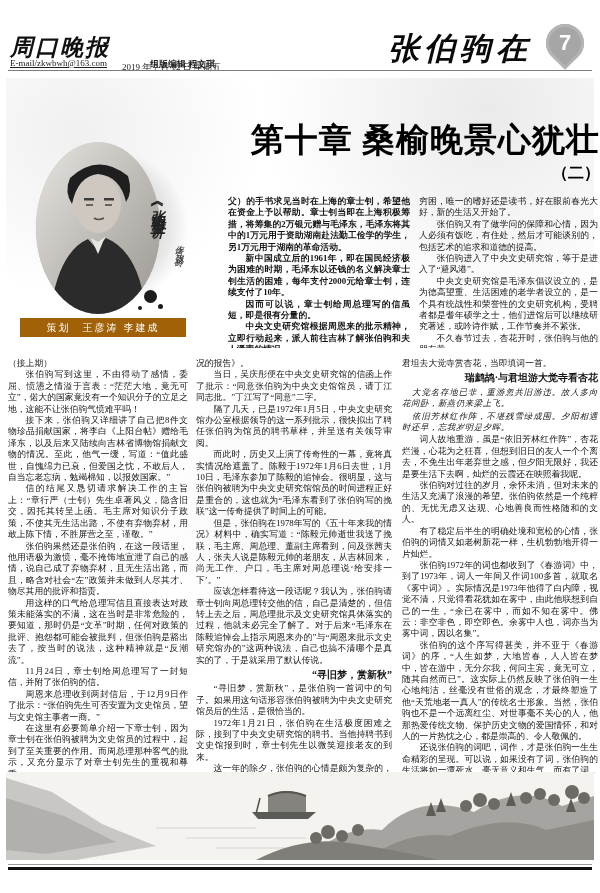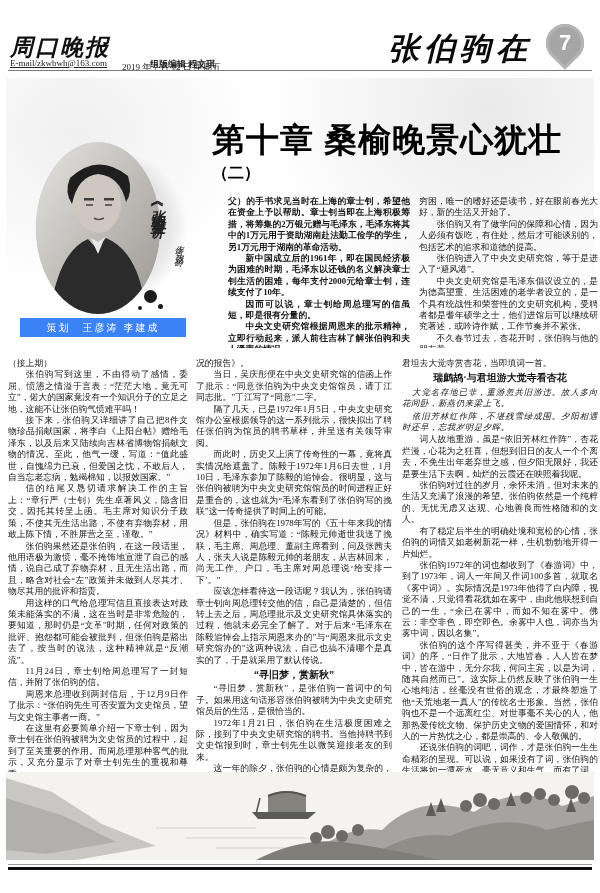--- a/index.html
+++ b/index.html
@@ -19,49 +19,49 @@
   .pin span{display:flex;width:100%;height:100%;align-items:center;justify-content:center;
         transform:rotate(45deg);color:#fff;font-size:22px;font-weight:bold;font-family:"Liberation Sans",sans-serif;}
   .m-rule{position:absolute;left:8px;right:8px;top:70px;height:1px;background:#7d7d7d;}
   
   .wash{position:absolute;left:6px;top:78px;width:588px;height:780px;pointer-events:none;
         background:
          radial-gradient(55% 38% at 82% 4%, rgba(150,150,148,.20), transparent 70%),
          radial-gradient(45% 30% at 12% 7%, rgba(160,160,158,.16), transparent 70%),
          radial-gradient(35% 22% at 45% 55%, rgba(170,170,166,.08), transparent 75%);}
   
-  .headline{position:absolute;left:212px;top:118px;width:388px;text-align:left;
-        font-family:Liberation Sans, sans-serif;}
+  .headline{position:absolute;left:212px;top:118px;width:388px;text-align:right;
+        font-family:Liberation Serif, serif;}
   .headline .main{font-size:33px;font-weight:900;letter-spacing:1px;color:#000;}
   .headline .suffix{font-size:16px;font-weight:900;color:#000;}
   
   .photo-wrap{position:absolute;left:16px;top:132px;width:190px;height:196px;}
   .photo-blob{position:absolute;left:-6px;top:-4px;width:200px;height:200px;border-radius:50%;
         background:radial-gradient(closest-side, rgba(110,110,110,.38), rgba(150,150,150,.20) 60%, transparent 78%);}
   .photo-oval{position:absolute;left:20px;top:10px;width:124px;height:172px;border-radius:50%;
         overflow:hidden;background:linear-gradient(160deg,#e2e0dc,#b9b5b0 55%,#8e8a86);}
   .ink-dots i{position:absolute;background:#1c1c1c;border-radius:50%;display:block;}
   .vtitle{position:absolute;left:148px;top:196px;height:160px;writing-mode:vertical-rl;
         font-size:14px;font-weight:bold;letter-spacing:3px;color:#222;font-style:italic;}
   .vauthor{position:absolute;left:172px;top:238px;height:110px;writing-mode:vertical-rl;
         font-size:9px;letter-spacing:2px;color:#333;font-style:italic;}
-  .plan-bar{position:absolute;left:20px;top:318px;width:166px;height:19px;background:#3b82f6;
+  .plan-bar{position:absolute;left:20px;top:318px;width:166px;height:19px;background:#a16207;
         color:#fff;font-size:10px;letter-spacing:2px;display:flex;align-items:center;justify-content:center;
         font-family:"Liberation Sans",sans-serif;}
   
   .col{position:absolute;overflow:hidden;font-size:8.8px;line-height:11.4px;text-align:justify;color:#141414;}
   .col-top-left{left:228px;top:196px;width:182px;height:152px;font-weight:bold;}
   .col-top-right{left:419px;top:196px;width:179px;height:152px;}
   .col-bot-left{left:8px;top:358px;width:180px;height:428px;}
   .col-bot-mid{left:196px;top:358px;width:196px;height:432px;}
   .col-bot-right{left:402px;top:358px;width:196px;height:420px;}
   .para{margin:0;}
   .para.p{text-indent:2em;}
   .para.lead{text-indent:0;}
-  .para.sub{text-indent:0;text-align:center;font-weight:bold;font-size:10px;margin:3px 0;}
+  .para.sub{text-indent:0;text-align:right;font-weight:bold;font-size:10px;margin:3px 0;}
   .para.poem{text-indent:1.2em;font-style:italic;font-size:8.4px;letter-spacing:.6px;margin:1px 0;}
   
   .painting{position:absolute;left:6px;top:772px;width:588px;height:88px;}
   .rule2{position:absolute;left:8px;right:8px;top:864px;height:7px;}
   .rule2 .thin{height:1px;background:#9a9a9a;margin-bottom:2px;}
   .rule2 .thick{height:3px;background:#101010;}
 </style>
 </head>
 <body>
 
@@ -157,21 +157,21 @@
     </div>
   <div class="col col-bot-right">
       <p class="para lead">君坦去大觉寺赏杏花，当即填词一首。</p>
       <p class="para sub">瑞鹧鸪·与君坦游大觉寺看杏花</p>
       <p class="para poem">大觉名存地已非，重游忽共旧游违。故人多向花间卧，新燕仍来梁上飞。</p>
       <p class="para poem">依旧芳林红作阵，不堪残雪绿成围。夕阳相遇时还早，忘我岁明是夕晖。</p>
       <p class="para p">词人故地重游，虽是“依旧芳林红作阵”，杏花烂漫，心花为之狂喜，但想到旧日的友人一个个离去，不免生出年老弃世之感，但夕阳无限好，我还是要生活下去啊，灿烂的云霞还在映照着我呢。</p>
       <p class="para p">张伯驹对过往的岁月，余怀未消，但对未来的生活又充满了浪漫的希望。张伯驹依然是一个纯粹的、无忧无虑又达观、心地善良而性格随和的文人。</p>
       <p class="para p">有了稳定后半生的明确处境和宽松的心情，张伯驹的词情又如老树新花一样，生机勃勃地开得一片灿烂。</p>
       <p class="para p">张伯驹1972年的词也都收到了《春游词》中，到了1973年，词人一年间又作词100多首，就取名《雾中词》。实际情况是1973年他得了白内障，视觉不清，只觉得看花犹如在雾中，由此他联想到自己的一生，“余已在雾中，而如不知在雾中。佛云：非空非色，即空即色。余雾中人也，词亦当为雾中词，因以名集”。</p>
-      <p class="para p">张伯驹的这个序写得甚美，并不亚于《春游词》的序，“日作了批示，大地皆春，人人皆在梦中，皆在游中，无分尔我，何问主宾，以是为词，随其自然而已”。这实际上仍然反映了张伯驹一生心地纯洁，丝毫没有世俗的观念，才最终塑造了他“天荒地老一真人”的传统名士形象。当然，张伯驹也不是一个远离红尘、对世事毫不关心的人，他那热爱传统文物、保护历史文物的爱国情怀，和对人的一片热忱之心，都是崇高的、令人敬佩的。</p>
+      <p class="para p">张伯驹的这个序写得甚美，并不亚于《春游词》的序，“人生如梦，大地皆春，人人皆在梦中，皆在游中，无分尔我，何问主宾，竟无可立，随其自然而已”。这实际上仍然反映了张伯驹一生心地纯洁，丝毫没有世俗的观念，才最终塑造了他“天荒地老一真人”的传统名士形象。当然，张伯驹也不是一个远离红尘、对世事毫不关心的人，他那热爱传统文物、保护历史文物的爱国情怀，和对人的一片热忱之心，都是崇高的、令人敬佩的。</p>
       <p class="para p">还说张伯驹的词吧，词作，才是张伯驹一生生命精彩的呈现。可以说，如果没有了词，张伯驹的生活将如一潭死水，毫无意义和生气，而有了词，张伯驹的生活和生命则如奔流的溪水，一路欢歌，浪花朵朵，给人以希望的活力和美好的憧憬。词作，极大地充实和提高了张伯驹的人生品位。</p>
     </div>
 
   <div class="painting">
     <svg width="588" height="88" viewBox="0 0 588 88">
       <rect width="588" height="88" fill="#f4f3f0"></rect>
 
       <path d="M0 6 L46 20 L96 52 L150 74 L70 88 L0 88 Z" fill="#bdbcb8" opacity="0.8"></path>
       <path d="M0 26 L58 44 L110 70 L40 82 L0 78 Z" fill="#a8a7a2" opacity="0.7"></path>
 

